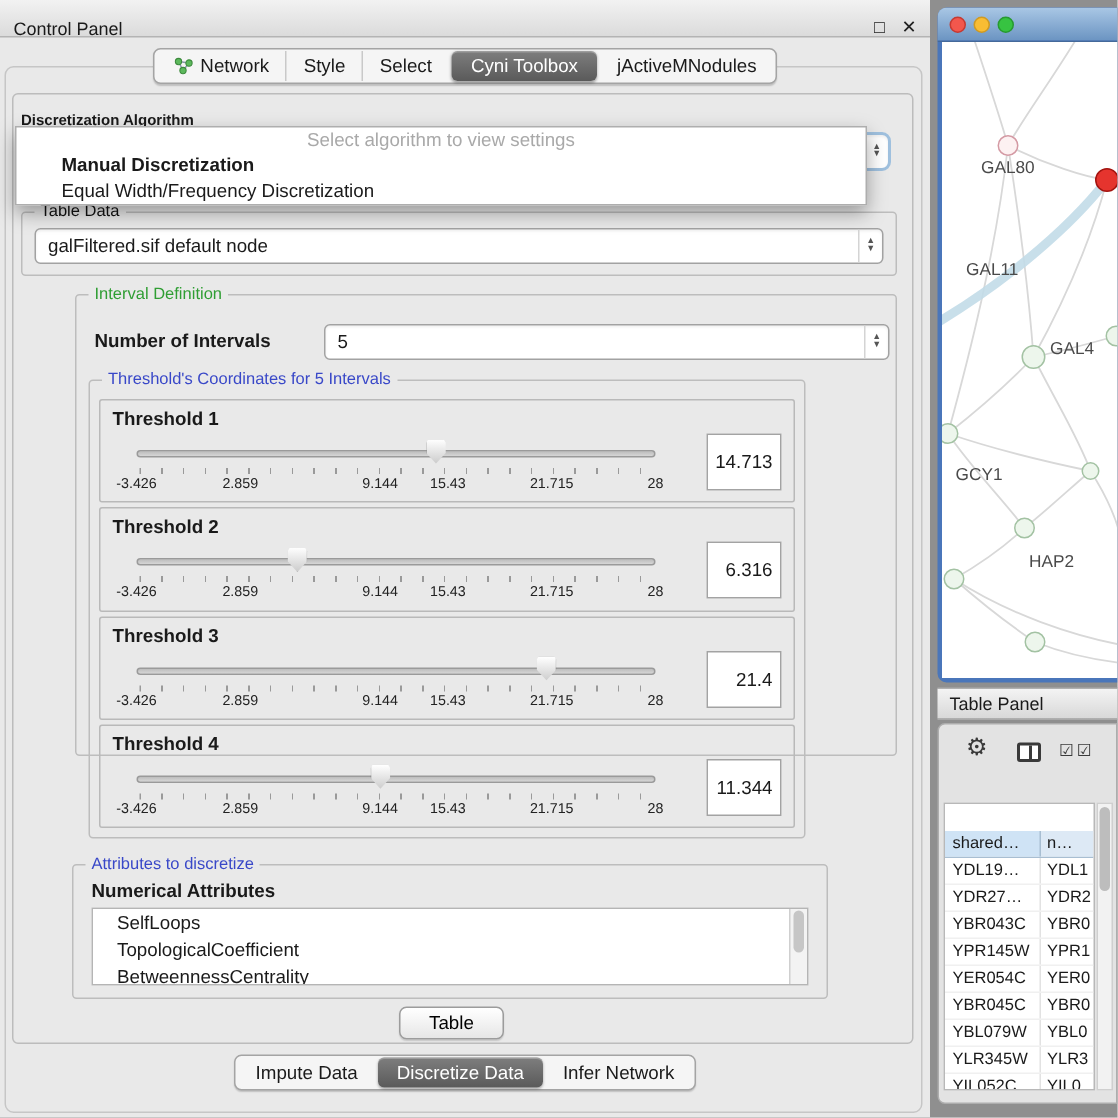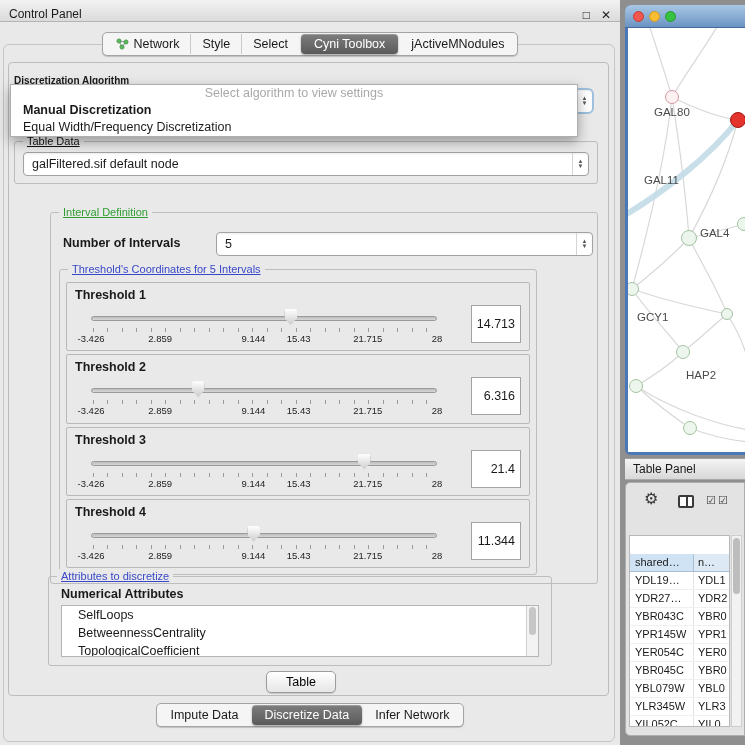--- a/index.html
+++ b/index.html
@@ -1,63 +1,63 @@
 <!DOCTYPE html>
 <html><head>
 <meta charset="utf-8">
 <style>
   * { margin:0; padding:0; box-sizing:border-box; }
   html,body { width:745px; height:745px; }
   body { font-family:"Liberation Sans","DejaVu Sans",sans-serif; background:#8f8f8f; position:relative; overflow:hidden; color:#1a1a1a; }
 
   
   .cp { position:absolute; left:0; top:0; width:620px; height:745px; background:#e9e9e9; }
-  .cp-titlebar { position:absolute; left:0; top:0; right:0; height:22px; background:linear-gradient(#f2f2f2,#dbdbdb); border-bottom:1px solid #b4b4b4; display:flex; align-items:flex-end; padding:0 9px; font-size:12px; }
+  .cp-titlebar { position:absolute; left:0; top:0; right:0; height:22px; background:linear-gradient(#f2f2f2,#dbdbdb); border-bottom:1px solid #b4b4b4; display:flex; align-items:flex-start; padding:12px 9px; font-size:12px; }
   .cp-titlebar .ticons { margin-left:auto; display:flex; gap:11px; align-items:center; }
   .cp-titlebar .ticon { font-size:12px; color:#222; cursor:default; line-height:1; }
 
   .cp-outer { position:absolute; left:3px; top:44px; width:612px; height:698px; border:1px solid #c6c6c6; border-radius:6px; pointer-events:none; }
   .cp-frame { position:absolute; left:8px; top:62px; width:601px; height:634px; border:1px solid #bcbcbc; border-radius:4px; pointer-events:none; }
 
   
   .tabs-row { position:absolute; left:0; right:0; display:flex; justify-content:center; z-index:3; }
   .tabs-top { top:32px; }
   .tabs-bottom { top:703px; }
   .tabstrip { display:inline-flex; align-items:center; background:#f5f5f5; border:1px solid #a4a4a4; border-radius:5px; padding:1px 2px; box-shadow:0 1px 1px rgba(0,0,0,.18); }
   .tab { padding:3px 11px; font-size:12.5px; display:flex; align-items:center; gap:5px; white-space:nowrap; }
   .tab + .tab { border-left:1px solid #c9c9c9; }
   .tab.selected { background:linear-gradient(#7e7e7e,#5a5a5a); color:#fff; border-radius:4px; border-left:none; margin:0 2px; padding:3px 13px; box-shadow:inset 0 1px 0 rgba(255,255,255,.25), 0 1px 2px rgba(0,0,0,.35); }
   .tab.selected + .tab { border-left:none; }
 
   
   .group { position:absolute; border:1px solid #bdbdbd; border-radius:3px; }
-  .gtitle { position:absolute; top:-8px; left:8px; background:#e9e9e9; padding:0 4px; font-size:11px; line-height:14px; white-space:nowrap;text-decoration:underline; }
+  .gtitle { position:absolute; top:-8px; left:8px; background:#e9e9e9; padding:0 4px; font-size:11px; line-height:14px; white-space:nowrap; }
   .gtitle.green { color:#2f9e33; }
   .gtitle.blue  { color:#3948c8; }
   .gtitle.plain { color:#111; }
 
   
   .combo { position:absolute; background:#fff; border:1px solid #a2a2a2; border-radius:4px; display:flex; align-items:center; font-size:12.5px; padding-left:8px; box-shadow:inset 0 1px 2px rgba(0,0,0,.07); }
   .combo .stepper { margin-left:auto; align-self:stretch; width:16px; display:flex; flex-direction:column; align-items:center; justify-content:center; color:#555; border-left:1px solid #d4d4d4; }
   .combo .stepper span { font-size:6px; line-height:5px; }
   .algo-combo { left:18px; top:88px; width:576px; height:26px; border:2px solid #9fc0de; border-radius:6px; z-index:1; }
   .algo-label { position:absolute; left:14px; top:75px; font-size:10px; font-weight:bold; z-index:1; }
 
   
   .popup { position:absolute; left:10px; top:84px; width:568px; background:#fff; border:1px solid #aeaeae; box-shadow:0 5px 12px rgba(0,0,0,.35); z-index:6; }
-  .popup-item { height:17px; line-height:17px; font-size:12.5px; padding-left:12px; }
+  .popup-item { height:17px; line-height:17px; font-size:12.5px; padding-left:30px; }
   .popup-item.placeholder { color:#a9a9a9; text-align:center; padding-left:0; }
   .popup-item.bold { font-weight:bold; }
 
   
   .g-tabledata { left:14px; top:141px; width:584px; height:43px; }
   .g-tabledata .combo { left:8px; top:10px; right:8px; height:24px; }
 
   
-  .g-interval { left:50px; top:212px; width:548px; height:372px; }
+  .g-interval { left:50px; top:196px; width:548px; height:308px; }
   .num-label { position:absolute; left:12px; top:23px; font-size:12.5px; font-weight:bold; }
   .num-combo { left:165px; top:19px; width:377px; height:24px; }
   .g-thresh { left:8px; top:56px; width:478px; height:306px; }
   .panels { position:absolute; left:6px; top:12px; right:6px; bottom:6px; display:flex; flex-direction:column; gap:3px; }
   .tpanel { position:relative; flex:1; border:1px solid #b9b9b9; border-radius:2px; }
   .tlabel { position:absolute; left:8px; top:5px; font-size:12.5px; font-weight:bold; }
   .slider-zone { position:absolute; left:24px; right:92px; top:24px; bottom:2px; }
   .track { position:absolute; left:0; right:0; top:9px; height:5px; background:linear-gradient(#bdbdbd,#d6d6d6); border:1px solid #9a9a9a; border-radius:3px; }
   .thumb { position:absolute; top:2px; width:13px; height:16px; background:linear-gradient(#ffffff,#cccccc); clip-path:polygon(10% 0,90% 0,100% 14%,100% 56%,50% 100%,0 56%,0 14%); filter:drop-shadow(0 1px 1px rgba(0,0,0,.45)); transform:translateX(-50%); }
   .ticks { position:absolute; left:2px; right:2px; top:21px; height:4px; background:repeating-linear-gradient(90deg,#9a9a9a 0,#9a9a9a 1px,transparent 1px,transparent 14.5px); }
@@ -267,23 +267,23 @@
     </div>
   </div>
 
   <div class="group g-attrs">
     <span class="gtitle blue">Attributes to discretize</span>
     <div class="attrs-header">Numerical Attributes</div>
     <div class="attrs-list">
 
         <div class="attr-item">SelfLoops</div>
 
+        <div class="attr-item">TopologicalCoefficient</div>
+
         <div class="attr-item">BetweennessCentrality</div>
-
-        <div class="attr-item">TopologicalCoefficient</div>
 
       <div class="attrs-sb">
         <div class="sb-thumb"></div>
       </div>
     </div>
   </div>
 
   <button class="apply-btn">Table</button>
 
   <div class="tabs-row tabs-bottom">

